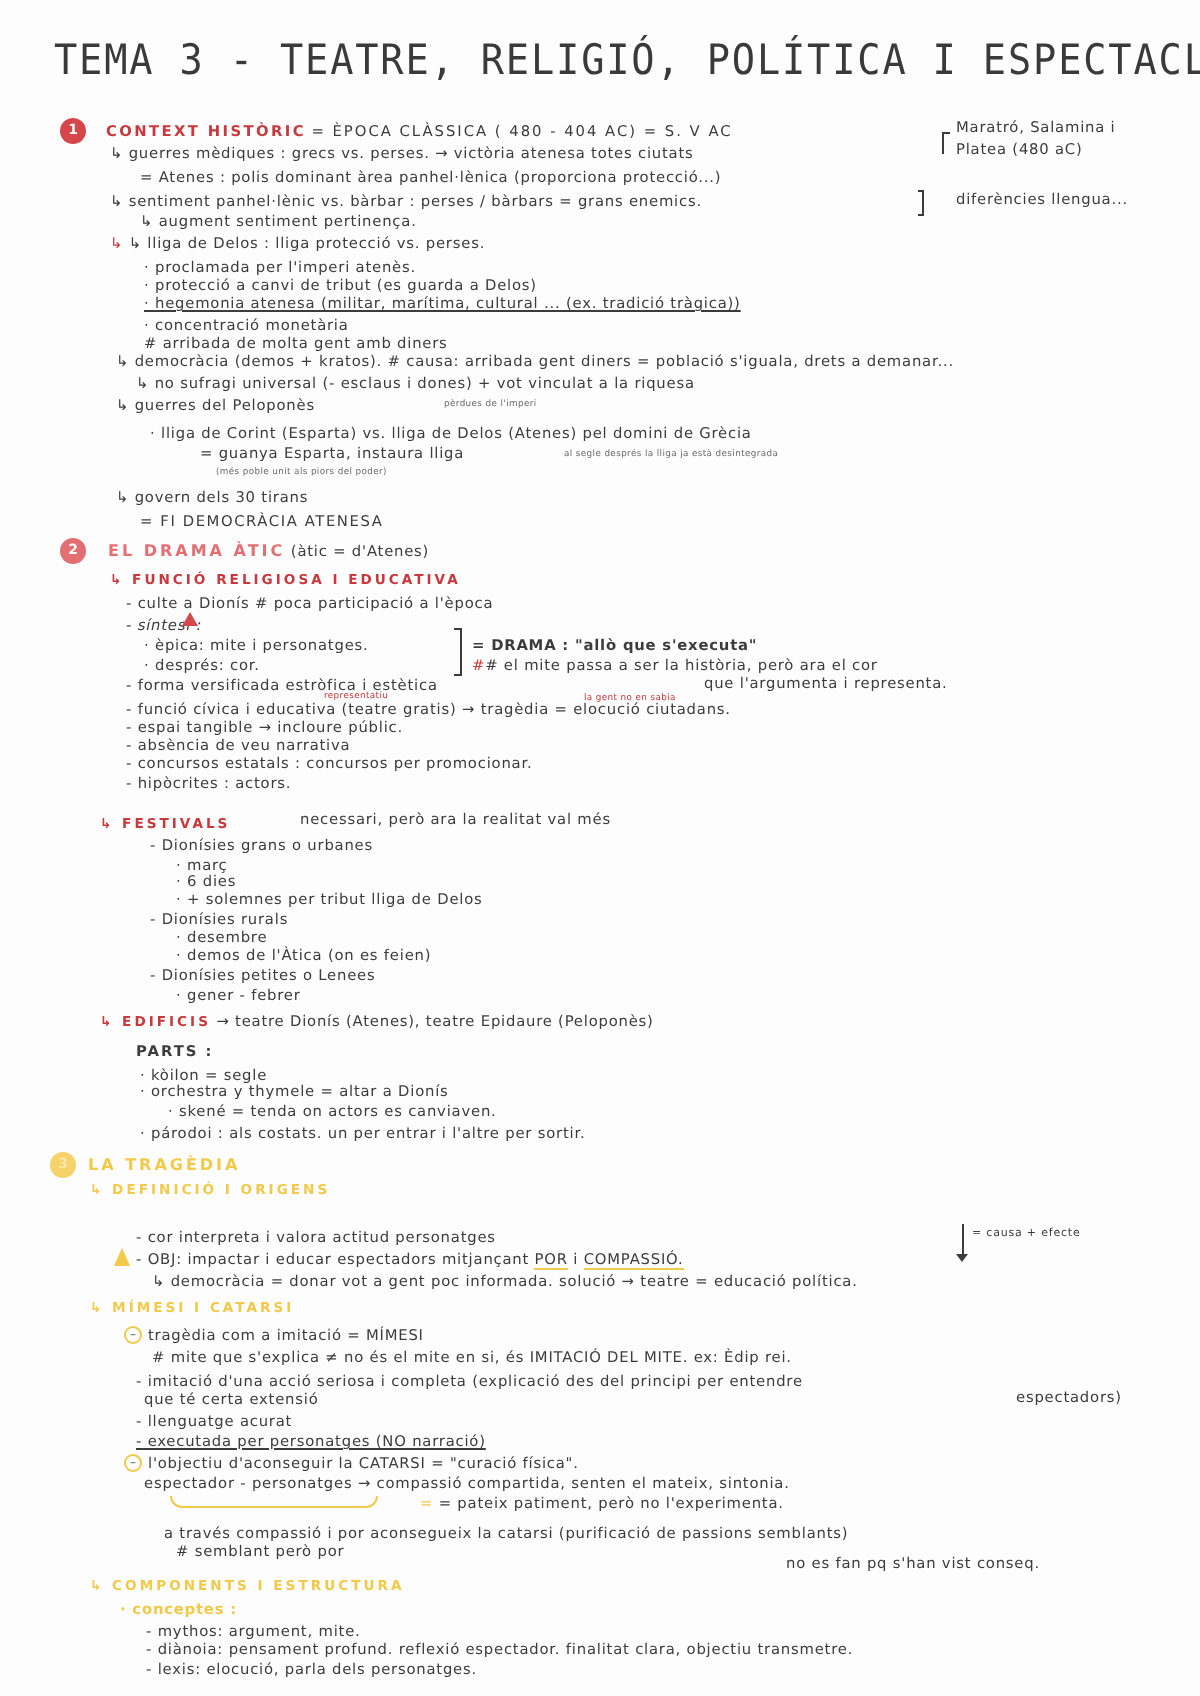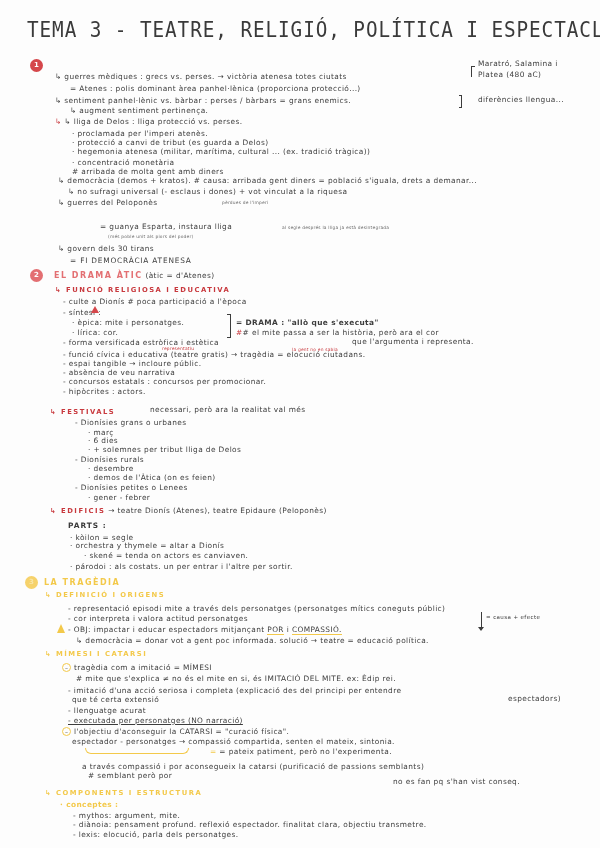--- a/index.html
+++ b/index.html
@@ -57,56 +57,61 @@
     }
   </style>
 </head>
 <body>
 
 <div class="page">
 
   <div class="title">TEMA 3 - TEATRE, RELIGIÓ, POLÍTICA I ESPECTACLE</div>
 
   <div class="circle c-red" style="left:30px;top:59px;">1</div>
+  <div class="ln" style="left:53px;top:61px;">
+    <span class="red b caps">CONTEXT HISTÒRIC</span>
+    <span class="caps" style="letter-spacing:1px;">= ÈPOCA CLÀSSICA ( 480 - 404 aC) = s. V aC</span>
+  </div>
   <div class="ln" style="left:478px;top:59px;">Maratró, Salamina i</div>
   <div class="bracket" style="left:471px;top:66px;width:3px;height:10px;border-right:none;border-bottom:none;"></div>
   <div class="ln" style="left:478px;top:70px;">Platea (480 aC)</div>
   <div class="ln" style="left:55px;top:72px;">↳ guerres mèdiques : grecs vs. perses. → victòria atenesa totes ciutats</div>
   <div class="ln" style="left:70px;top:84px;">= Atenes : polis dominant àrea panhel·lènica (proporciona protecció...)</div>
   <div class="ln" style="left:55px;top:96px;">↳ sentiment panhel·lènic vs. bàrbar : perses / bàrbars = grans enemics.</div>
   <div class="bracket" style="left:459px;top:95px;width:2px;height:11px;border-left:none;"></div>
   <div class="ln" style="left:466px;top:95px;padding-left:12px;">diferències llengua...</div>
   <div class="ln" style="left:70px;top:106px;">↳ augment sentiment pertinença.</div>
   <div class="ln" style="left:55px;top:117px;"><span class="red">↳</span> <span>↳ lliga de Delos : lliga protecció vs. perses.</span></div>
   <div class="ln" style="left:72px;top:129px;">· proclamada per l'imperi atenès.</div>
   <div class="ln" style="left:72px;top:138px;">· protecció a canvi de tribut (es guarda a Delos)</div>
-  <div class="ln" style="left:72px;top:147px;">· hegemonia atenesa (militar, marítima, cultural ... (ex. tradició tràgica))</div>
+  <div class="ln" style="left:72px;top:147px;text-decoration:underline;">· hegemonia atenesa (militar, marítima, cultural ... (ex. tradició tràgica))</div>
   <div class="ln" style="left:72px;top:158px;">· concentració monetària</div>
   <div class="ln" style="left:72px;top:167px;"># arribada de molta gent amb diners</div>
   <div class="ln" style="left:58px;top:176px;">↳ democràcia (demos + kratos). # causa: arribada gent diners = població s'iguala, drets a demanar...</div>
   <div class="ln" style="left:68px;top:187px;">↳ no sufragi universal (- esclaus i dones) + vot vinculat a la riquesa</div>
   <div class="ln" style="left:58px;top:198px;">↳ guerres del Peloponès</div>
   <div class="ln sm" style="left:222px;top:198px;">pèrdues de l'imperi</div>
+  <div class="ln" style="left:75px;top:212px;">· lliga de Corint (Esparta) vs. lliga de Delos (Atenes) pel domini de Grècia</div>
   <div class="ln" style="left:100px;top:222px;">= guanya Esparta, instaura lliga</div>
   <div class="ln sm" style="left:282px;top:223px;">al segle després la lliga ja està desintegrada</div>
   <div class="ln sm" style="left:108px;top:232px;">(més poble unit als piors del poder)</div>
   <div class="ln" style="left:58px;top:244px;">↳ govern dels 30 tirans</div>
   <div class="ln caps" style="left:70px;top:256px;letter-spacing:0.8px;">= fi DEMOCRÀCIA ATENESA</div>
 
   <div class="circle c-pink" style="left:30px;top:269px;">2</div>
   <div class="ln" style="left:54px;top:271px;">
     <span class="head red" style="color:#e36f72;">EL DRAMA ÀTIC</span>
     <span>(àtic = d'Atenes)</span>
   </div>
   <div class="ln head red" style="left:55px;top:286px;font-size:6.8px;">↳ FUNCIÓ RELIGIOSA I EDUCATIVA</div>
   <div class="ln" style="left:63px;top:297px;">- culte a Dionís # poca participació a l'època</div>
-  <div class="ln" style="left:63px;top:308px;">- síntesi :</div>
+  <div class="ln" style="left:63px;top:308px;font-style:italic;">- síntesi :</div>
   <div class="warn" style="left:91px;top:306px;border-bottom:7px solid #d5474b;"></div>
   <div class="ln" style="left:72px;top:318px;">· èpica: mite i personatges.</div>
-  <div class="ln" style="left:72px;top:328px;">· lírica: cor.</div>
+  <div class="ln" style="left:72px;top:328px;">· després: cor.</div>
   <div class="bracket" style="left:227px;top:314px;width:3px;height:22px;border-left:none;"></div>
   <div class="ln b" style="left:236px;top:318px;">= DRAMA : "allò que s'executa"</div>
   <div class="ln" style="left:236px;top:328px;"><span class="red">#</span><span># el mite passa a ser la història, però ara el cor</span></div>
   <div class="ln" style="left:352px;top:337px;">que l'argumenta i representa.</div>
   <div class="ln" style="left:63px;top:338px;">- forma versificada estròfica i estètica</div>
   <div class="ln sm red" style="left:162px;top:344px;">representatiu</div>
   <div class="ln sm red" style="left:292px;top:345px;">la gent no en sabia</div>
   <div class="ln" style="left:63px;top:350px;">- funció cívica i educativa (teatre gratis) → tragèdia = elocució ciutadans.</div>
   <div class="ln" style="left:63px;top:359px;">- espai tangible → incloure públic.</div>
   <div class="ln" style="left:63px;top:368px;">- absència de veu narrativa</div>
@@ -129,21 +134,20 @@
   </div>
   <div class="ln b" style="left:68px;top:521px;letter-spacing:1px;">PARTS :</div>
   <div class="ln" style="left:70px;top:533px;">· kòilon = segle</div>
   <div class="ln" style="left:70px;top:541px;">· orchestra y thymele = altar a Dionís</div>
   <div class="ln" style="left:84px;top:551px;">· skené = tenda on actors es canviaven.</div>
   <div class="ln" style="left:70px;top:562px;">· párodoi : als costats. un per entrar i l'altre per sortir.</div>
 
   <div class="circle c-yel" style="left:25px;top:576px;">3</div>
   <div class="ln head yel" style="left:44px;top:578px;">LA TRAGÈDIA</div>
   <div class="ln head yel" style="left:45px;top:591px;font-size:6.8px;">↳ DEFINICIÓ I ORIGENS</div>
-  <div class="ln" style="left:68px;top:604px;">- representació episodi mite a través dels personatges (personatges mítics coneguts públic)</div>
   <div class="ln" style="left:68px;top:614px;">- cor interpreta i valora actitud personatges</div>
   <div class="arrow-down" style="left:481px;top:612px;height:16px;"></div>
   <div class="ln" style="left:486px;top:613px;font-size:5.5px;">= causa + efecte</div>
   <div class="warn" style="left:57px;top:624px;border-bottom:9px solid #f3c94a;"></div>
   <div class="ln" style="left:68px;top:625px;">
     <span>- OBJ: impactar i educar espectadors mitjançant</span>
     <span class="ul-y">POR</span>
     <span>i</span>
     <span class="ul-y">COMPASSIÓ.</span>
   </div>

